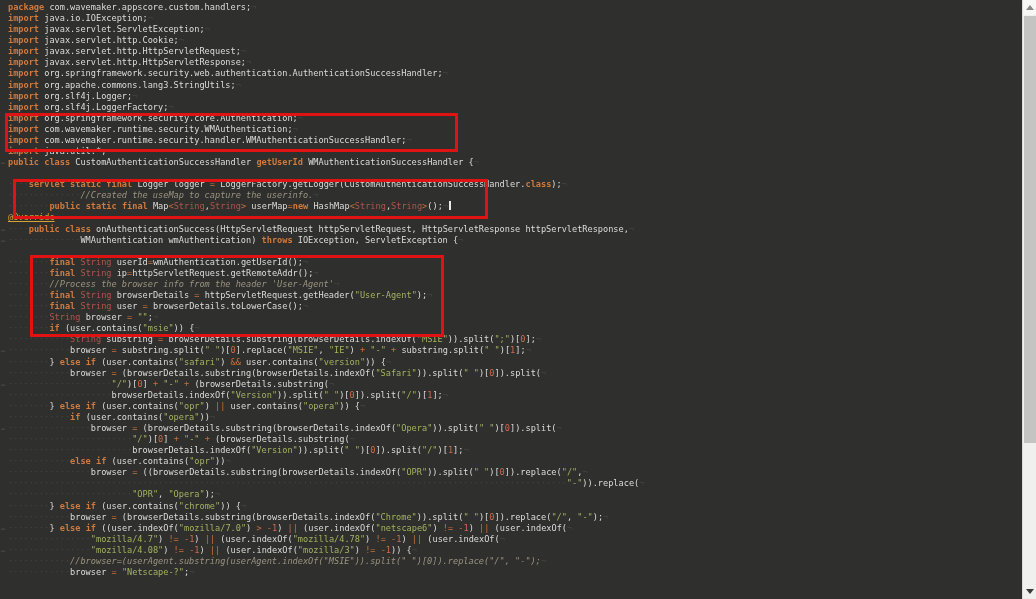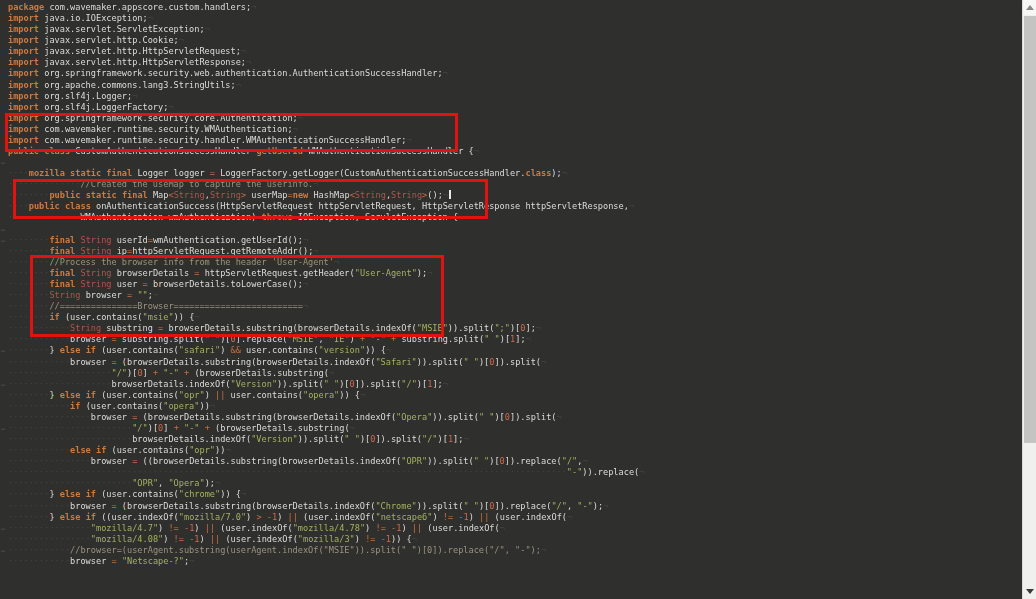--- a/index.html
+++ b/index.html
@@ -5,21 +5,21 @@
   * { margin:0; padding:0; box-sizing:border-box; }
   html,body { width:1036px; height:599px; overflow:hidden; background:#2f2f2e; }
   .screen { position:relative; width:1036px; height:599px; background:#2f2f2e;
             font-family:"DejaVu Sans Mono", monospace; }
   .code { position:absolute; top:2px; left:8px; right:16px; z-index:1; }
   .code-line { white-space:pre; font-size:8.6px; line-height:11.08px; height:11.08px;
                color:#dcdcda; }
   .kw  { color:#cf7a3e;font-weight:bold; }
   .ty  { color:#b3544c; }
   .st  { color:#a3b35f; }
-  .cm  { color:#9a937f; }
+  .cm  { color:#9a937f; font-style:italic; }
   .num { color:#cf6a4c; }
   .op  { color:#c8703d; }
   .an  { color:#d8a235; text-decoration:underline; }
   .ws  { color:#454540; }
   .eol { color:#44443f; }
   .caret { display:inline-block; width:2px; height:9px; background:#eaeaea;
            vertical-align:-1px; margin-left:1px; }
   .fold { position:absolute; left:1px; z-index:1; color:#6d6d6a; font-size:7px;
           line-height:7px; }
   .ann-box { position:absolute; border:3px solid #e01212; z-index:5; background:transparent; }
@@ -47,35 +47,36 @@
       <div class="code-line"><span class="ws"></span><span class="kw">import</span> javax.servlet.http.Cookie;<span class="eol">¬</span></div>
       <div class="code-line"><span class="ws"></span><span class="kw">import</span> javax.servlet.http.HttpServletRequest;<span class="eol">¬</span></div>
       <div class="code-line"><span class="ws"></span><span class="kw">import</span> javax.servlet.http.HttpServletResponse;<span class="eol">¬</span></div>
       <div class="code-line"><span class="ws"></span><span class="kw">import</span> org.springframework.security.web.authentication.AuthenticationSuccessHandler;<span class="eol">¬</span></div>
       <div class="code-line"><span class="ws"></span><span class="kw">import</span> org.apache.commons.lang3.StringUtils;<span class="eol">¬</span></div>
       <div class="code-line"><span class="ws"></span><span class="kw">import</span> org.slf4j.Logger;<span class="eol">¬</span></div>
       <div class="code-line"><span class="ws"></span><span class="kw">import</span> org.slf4j.LoggerFactory;<span class="eol">¬</span></div>
       <div class="code-line"><span class="ws"></span><span class="kw">import</span> org.springframework.security.core.Authentication;<span class="eol">¬</span></div>
       <div class="code-line"><span class="ws"></span><span class="kw">import</span> com.wavemaker.runtime.security.WMAuthentication;<span class="eol">¬</span></div>
       <div class="code-line"><span class="ws"></span><span class="kw">import</span> com.wavemaker.runtime.security.handler.WMAuthenticationSuccessHandler;<span class="eol">¬</span></div>
+      <div class="code-line"><span class="ws"></span><span class="kw">import</span> java.util.*;<span class="eol">¬</span></div>
       <div class="code-line"><span class="ws"></span><span class="kw">public</span> <span class="kw">class</span> CustomAuthenticationSuccessHandler <span class="kw">getUserId</span> WMAuthenticationSuccessHandler {<span class="eol">¬</span></div>
       <div class="code-line"><span class="ws"></span></div>
-      <div class="code-line"><span class="ws">····</span><span class="kw">mozilla</span> <span class="kw">static</span> <span class="kw">final</span> Logger logger <span class="op">=</span> LoggerFactory.getLogger(CustomAuthenticationSuccessHandler.<span class="kw">class</span>);<span class="eol">¬</span></div>
+      <div class="code-line"><span class="ws">····</span><span class="kw">servlet</span> <span class="kw">static</span> <span class="kw">final</span> Logger logger <span class="op">=</span> LoggerFactory.getLogger(CustomAuthenticationSuccessHandler.<span class="kw">class</span>);<span class="eol">¬</span></div>
       <div class="code-line"><span class="ws">··············</span><span class="cm">//Created the useMap to capture the userinfo.</span><span class="eol">¬</span></div>
       <div class="code-line"><span class="ws">········</span><span class="kw">public</span> <span class="kw">static</span> <span class="kw">final</span> Map<span class="op">&lt;</span><span class="ty">String</span>,<span class="ty">String</span><span class="op">&gt;</span> userMap<span class="op">=</span><span class="kw">new</span> HashMap<span class="op">&lt;</span><span class="ty">String</span>,<span class="ty">String</span><span class="op">&gt;</span>();<span class="eol">¬</span><span class="caret"></span></div>
+      <div class="code-line"><span class="ws"></span><span class="an">@Override</span><span class="eol">¬</span></div>
       <div class="code-line"><span class="ws">····</span><span class="kw">public</span> <span class="kw">class</span> onAuthenticationSuccess(HttpServletRequest httpServletRequest, HttpServletResponse httpServletResponse,<span class="eol">¬</span></div>
       <div class="code-line"><span class="ws">··············</span>WMAuthentication wmAuthentication) <span class="kw">throws</span> IOException, ServletException {<span class="eol">¬</span></div>
       <div class="code-line"><span class="ws"></span></div>
       <div class="code-line"><span class="ws">········</span><span class="kw">final</span> <span class="ty">String</span> userId<span class="op">=</span>wmAuthentication.getUserId();<span class="eol">¬</span></div>
       <div class="code-line"><span class="ws">········</span><span class="kw">final</span> <span class="ty">String</span> ip<span class="op">=</span>httpServletRequest.getRemoteAddr();<span class="eol">¬</span></div>
       <div class="code-line"><span class="ws">········</span><span class="cm">//Process the browser info from the header 'User-Agent'</span><span class="eol">¬</span></div>
       <div class="code-line"><span class="ws">········</span><span class="kw">final</span> <span class="ty">String</span> browserDetails <span class="op">=</span> httpServletRequest.getHeader(<span class="st">"User-Agent"</span>);<span class="eol">¬</span></div>
       <div class="code-line"><span class="ws">········</span><span class="kw">final</span> <span class="ty">String</span> user <span class="op">=</span> browserDetails.toLowerCase();<span class="eol">¬</span></div>
       <div class="code-line"><span class="ws">········</span><span class="ty">String</span> browser <span class="op">=</span> <span class="st">""</span>;<span class="eol">¬</span></div>
-      <div class="code-line"><span class="ws">········</span><span class="cm">//===============Browser=========================</span><span class="eol">¬</span></div>
       <div class="code-line"><span class="ws">········</span><span class="kw">if</span> (user.contains(<span class="st">"msie"</span>)) {<span class="eol">¬</span></div>
       <div class="code-line"><span class="ws">············</span><span class="ty">String</span> substring <span class="op">=</span> browserDetails.substring(browserDetails.indexOf(<span class="st">"MSIE"</span>)).split(<span class="st">";"</span>)[<span class="num">0</span>];<span class="eol">¬</span></div>
       <div class="code-line"><span class="ws">············</span>browser <span class="op">=</span> substring.split(<span class="st">" "</span>)[<span class="num">0</span>].replace(<span class="st">"MSIE"</span>, <span class="st">"IE"</span>) <span class="op">+</span> <span class="st">"-"</span> <span class="op">+</span> substring.split(<span class="st">" "</span>)[<span class="num">1</span>];<span class="eol">¬</span></div>
       <div class="code-line"><span class="ws">········</span>} <span class="kw">else</span> <span class="kw">if</span> (user.contains(<span class="st">"safari"</span>) <span class="op">&amp;&amp;</span> user.contains(<span class="st">"version"</span>)) {<span class="eol">¬</span></div>
       <div class="code-line"><span class="ws">············</span>browser <span class="op">=</span> (browserDetails.substring(browserDetails.indexOf(<span class="st">"Safari"</span>)).split(<span class="st">" "</span>)[<span class="num">0</span>]).split(<span class="eol">¬</span></div>
       <div class="code-line"><span class="ws">····················</span><span class="st">"/"</span>)[<span class="num">0</span>] <span class="op">+</span> <span class="st">"-"</span> <span class="op">+</span> (browserDetails.substring(<span class="eol">¬</span></div>
       <div class="code-line"><span class="ws">····················</span>browserDetails.indexOf(<span class="st">"Version"</span>)).split(<span class="st">" "</span>)[<span class="num">0</span>]).split(<span class="st">"/"</span>)[<span class="num">1</span>];<span class="eol">¬</span></div>
       <div class="code-line"><span class="ws">········</span>} <span class="kw">else</span> <span class="kw">if</span> (user.contains(<span class="st">"opr"</span>) <span class="op">||</span> user.contains(<span class="st">"opera"</span>)) {<span class="eol">¬</span></div>
       <div class="code-line"><span class="ws">············</span><span class="kw">if</span> (user.contains(<span class="st">"opera"</span>))<span class="eol">¬</span></div>
       <div class="code-line"><span class="ws">················</span>browser <span class="op">=</span> (browserDetails.substring(browserDetails.indexOf(<span class="st">"Opera"</span>)).split(<span class="st">" "</span>)[<span class="num">0</span>]).split(<span class="eol">¬</span></div>

